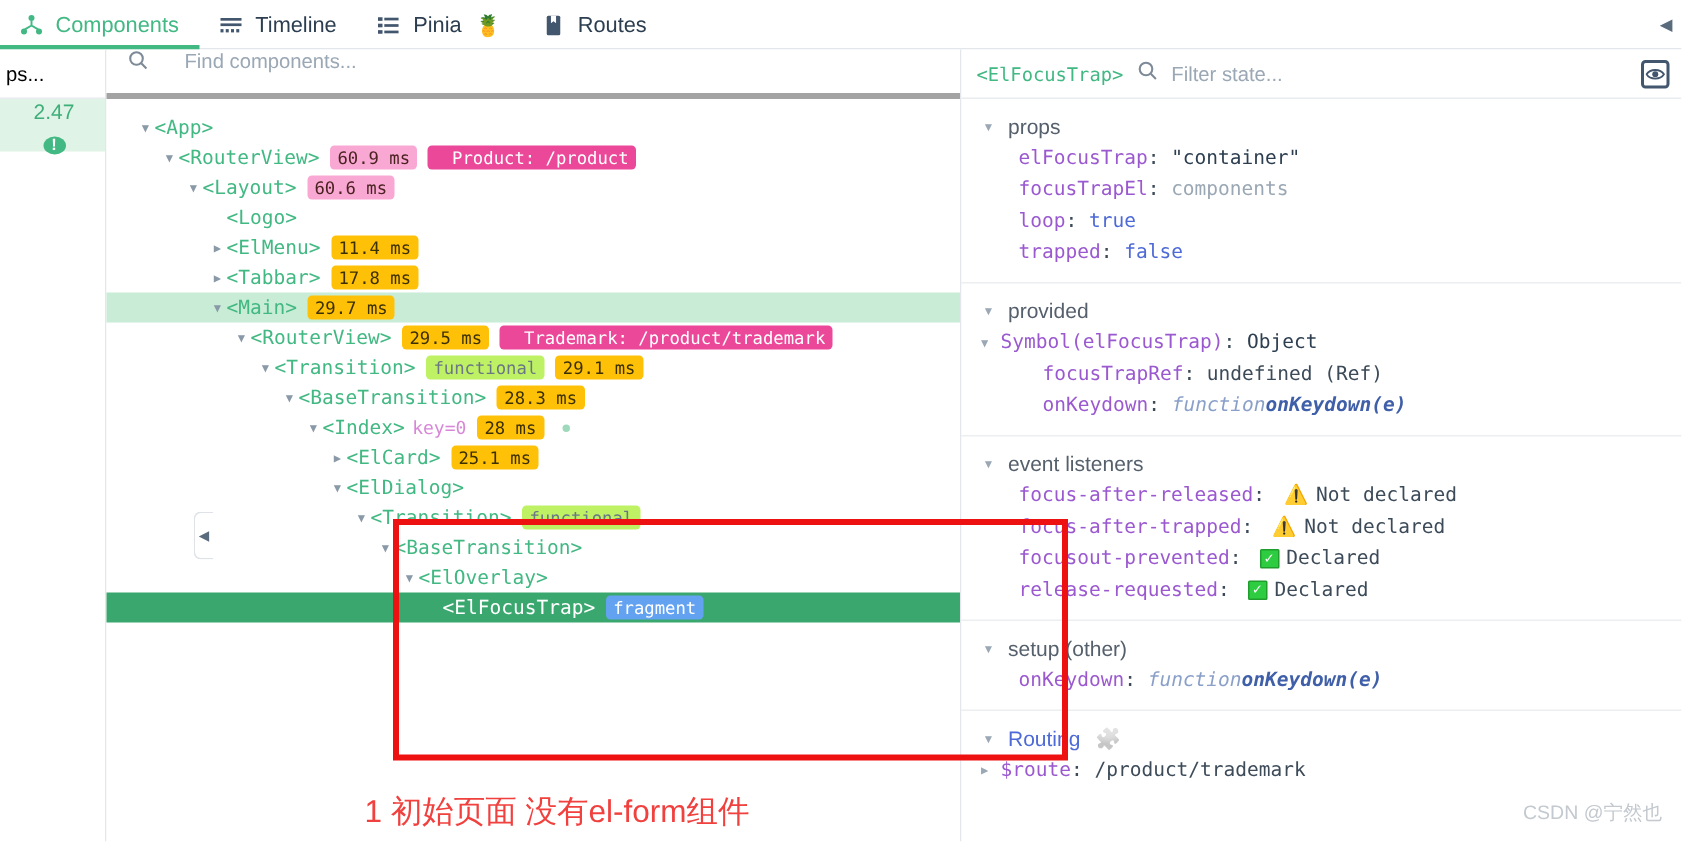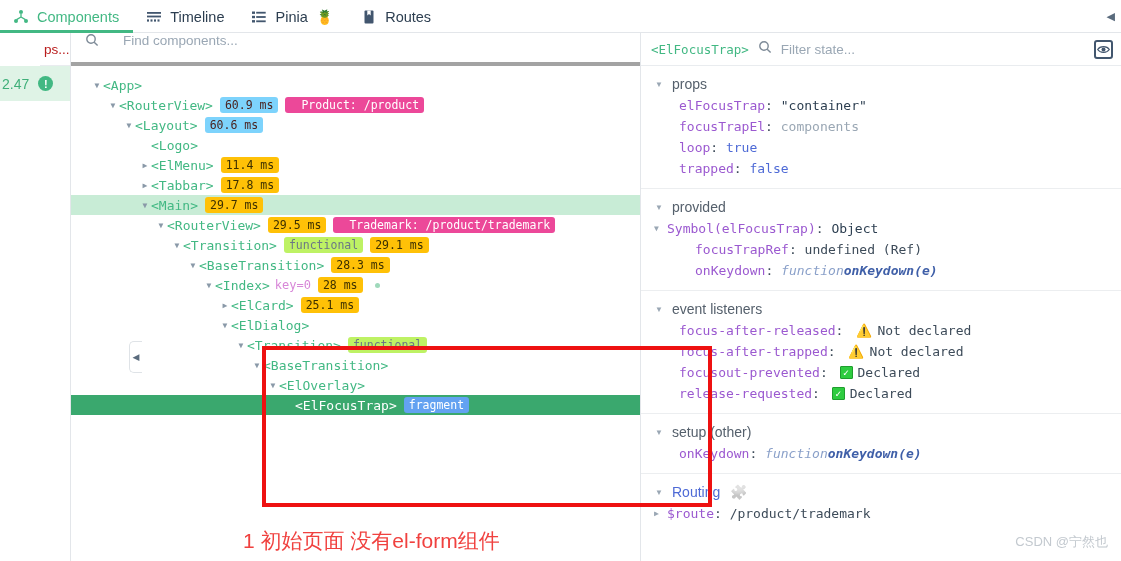--- a/index.html
+++ b/index.html
@@ -59,31 +59,31 @@
     position: absolute; left: 0; top: 33px;
     width: 71px; height: 528px;
     background: #fff;
     border-right: 1px solid #e3e6ea;
   }
   .leftcol-search {
     height: 33px;
     display: flex; align-items: center;
     padding-left: 4px;
     font-size: 13.5px;
-    color: #b91c1c;
+    color: #000000;
     border-bottom: 1px solid #e9ecef;
-    margin-left: 40px;
   }
   .leftcol-entry {
     height: 35px;
     background: #dff3e6;
     display: flex; align-items: center; gap: 9px;
     padding-left: 2px;
     color: #3faf79;
     font-size: 14px;
+    flex-direction: column;
   }
   .badge-dot {
     width: 15px; height: 15px; border-radius: 50%;
     background: #42b883; color: #fff;
     font-size: 11px; font-weight: bold;
     display: flex; align-items: center; justify-content: center;
     position: relative;
   }
   .badge-dot::before {
     content: ""; position: absolute; inset: -2px;
@@ -136,21 +136,21 @@
     display: inline-block;
     border-radius: 3px;
     padding: 1px 5px;
     margin-left: 7px;
     font-family: "DejaVu Sans Mono", monospace;
     font-size: 11.5px;
     line-height: 14px;
     color: #3b3b3b;
     vertical-align: middle;
   }
-  .chip.ms-red   { background: #7dd3fc; color: #4a2320; }
+  .chip.ms-red   { background: #f9a8d4; color: #4a2320; }
   .chip.ms-amber { background: #ffc107; color: #3d3000; }
   .chip.route    { background: #ec4899; color: #fff; padding-left: 16px; }
   .chip.flag     { background: #bef264; color: #6b7785; }
   .chip.fragment { background: #63a2f1; color: #fff; }
   .greendot {
     display: inline-block; width: 5px; height: 5px; border-radius: 50%;
     background: #9fd9bb; margin-left: 12px; vertical-align: middle;
   }
 
   

